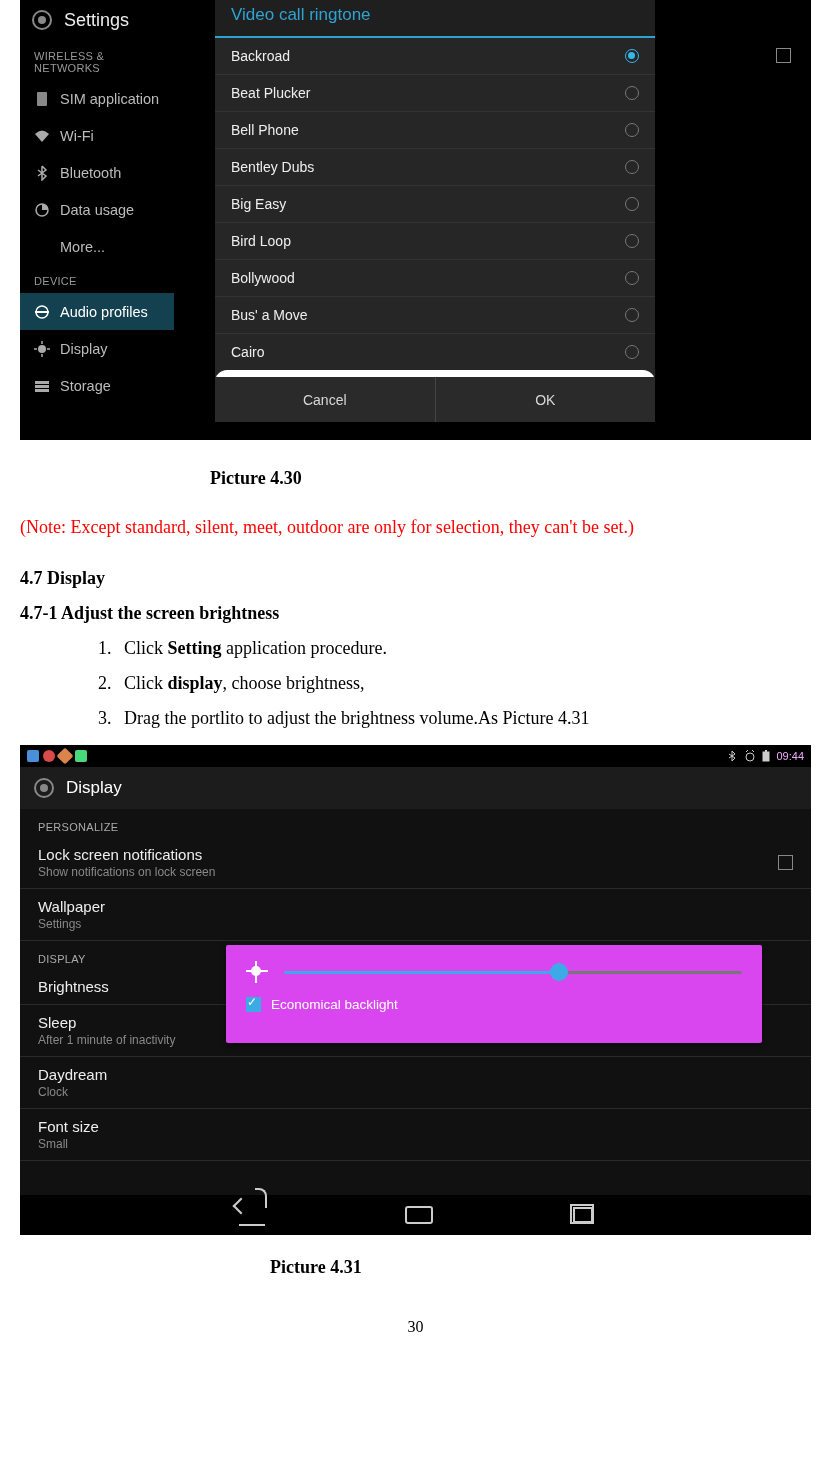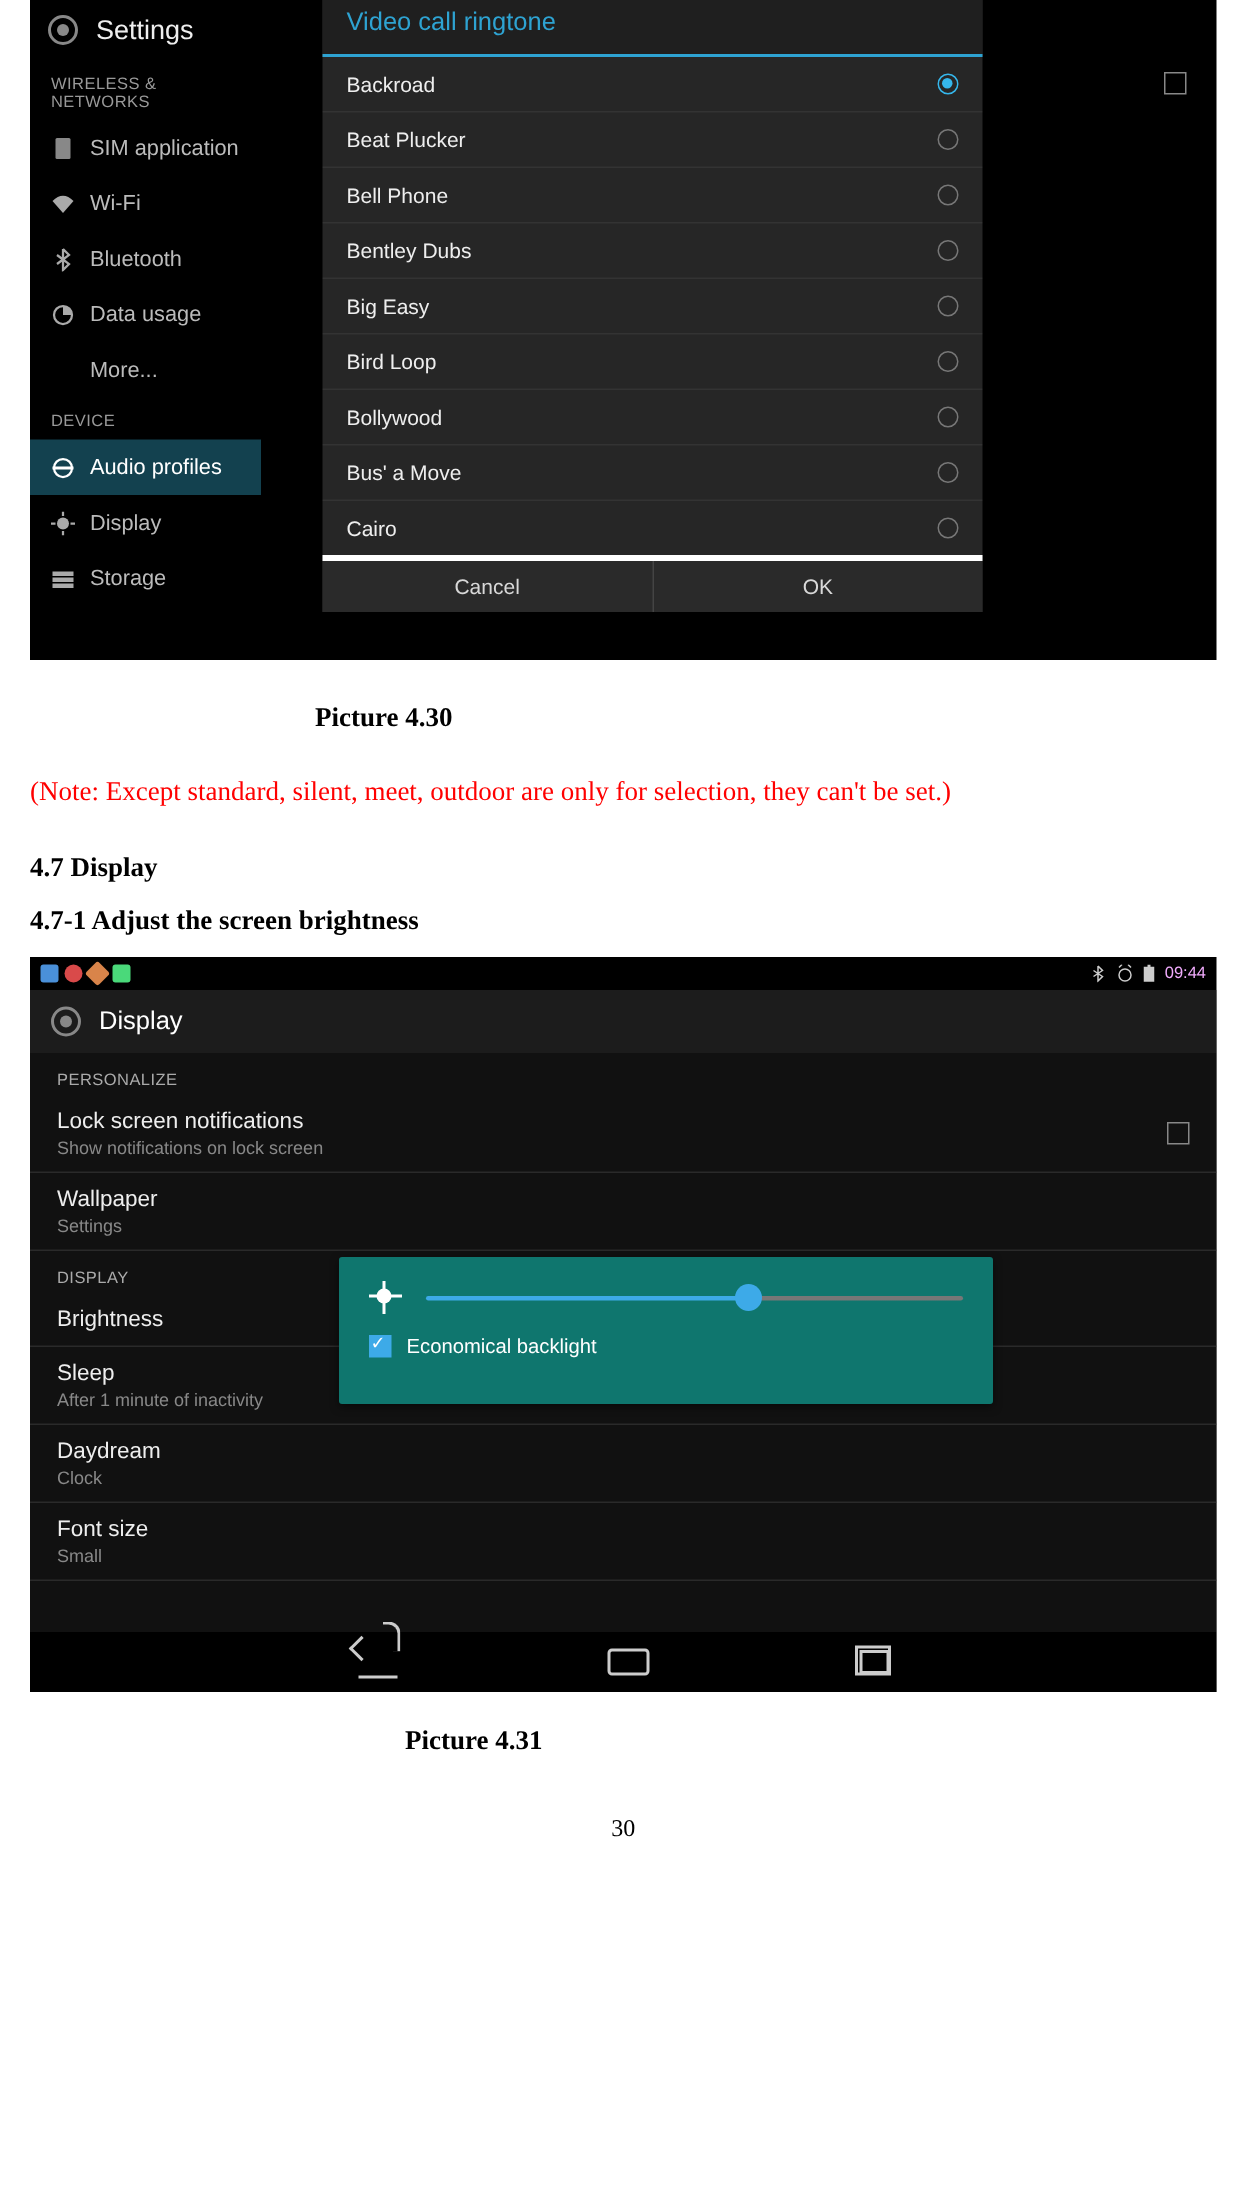--- a/index.html
+++ b/index.html
@@ -77,21 +77,21 @@
   .radio {
     width: 14px; height: 14px; border: 1.5px solid #777; border-radius: 50%;
     position: relative;
   }
   .radio.on { border-color: #35b7ec; }
   .radio.on:after {
     content:""; position:absolute; top:2px; left:2px; width:7px; height:7px;
     background:#35b7ec; border-radius:50%;
   }
   .dialog-buttons {
-    height: 38px; display: flex; border-top: 4px solid #ffffff;
+    height: 52px; display: flex; border-top: 7px solid #ffffff; border-radius: 12px;
   }
   .dialog-buttons button {
     flex: 1; background: #2a2a2a; border: none; color: #d8d8d8;
     font-size: 14px; cursor: pointer;
   }
   .dialog-buttons button + button { border-left: 1px solid #444; }
 
   .rightbg {
     position:absolute; top:48px; right:20px; width:15px; height:15px;
     border:1.5px solid #888;
@@ -140,22 +140,22 @@
     padding: 9px 18px; border-bottom:1px solid #2a2a2a;
     display:flex; justify-content:space-between; align-items:center;
   }
   .shot2 .row .rl .t { color:#eee; font-size:15px; }
   .shot2 .row .rl .s { color:#888; font-size:12px; margin-top:2px; }
   .shot2 .chk {
     width:15px; height:15px; border:1.5px solid #888;
   }
 
   .bpanel {
-    position:absolute; left: 206px; top: 136px; width:436px; height:98px;
-    background:#0f766e; border-radius:2px;
+    position:absolute; left: 206px; top: 136px; width:536px; height:98px;
+    background:#d946ef; border-radius:2px;
     box-shadow: 0 2px 6px rgba(0,0,0,.5);
     padding: 16px 20px; color:#fff;
   }
   .bpanel-row1 { display:flex; align-items:center; gap:16px; margin-bottom:14px;}
   .sun {
     width:22px; height:22px; position:relative;
   }
   .sun:before {
     content:""; position:absolute; top:5px; left:5px; width:10px; height:10px;
     background:#fff; border-radius:50%;
@@ -324,20 +324,31 @@
     </div>
   </div>
 
   <div class="caption">Picture 4.30</div>
 
   <div class="note">(Note: Except standard, silent, meet, outdoor are only for selection, they can't be set.)</div>
 
   <div class="h47">4.7 Display</div>
   <div class="h471">4.7-1 Adjust the screen brightness</div>
 
+  <ol class="steps">
+    <li>
+      <span>Click </span><b>Setting</b><span> application procedure.</span>
+    </li>
+    <li>
+      <span>Click </span><b>display</b><span>, choose brightness,</span>
+    </li>
+    <li>
+      <span>Drag the portlito to adjust the brightness volume.As Picture 4.31</span>
+    </li>
+  </ol>
 
   <div class="shot2">
     <div class="status2">
       <div class="status2-left">
         <span class="sq-blue"></span>
         <span class="sq-red"></span>
         <span class="sq-orange"></span>
         <span class="sq-green"></span>
       </div>
       <div class="status2-right">

